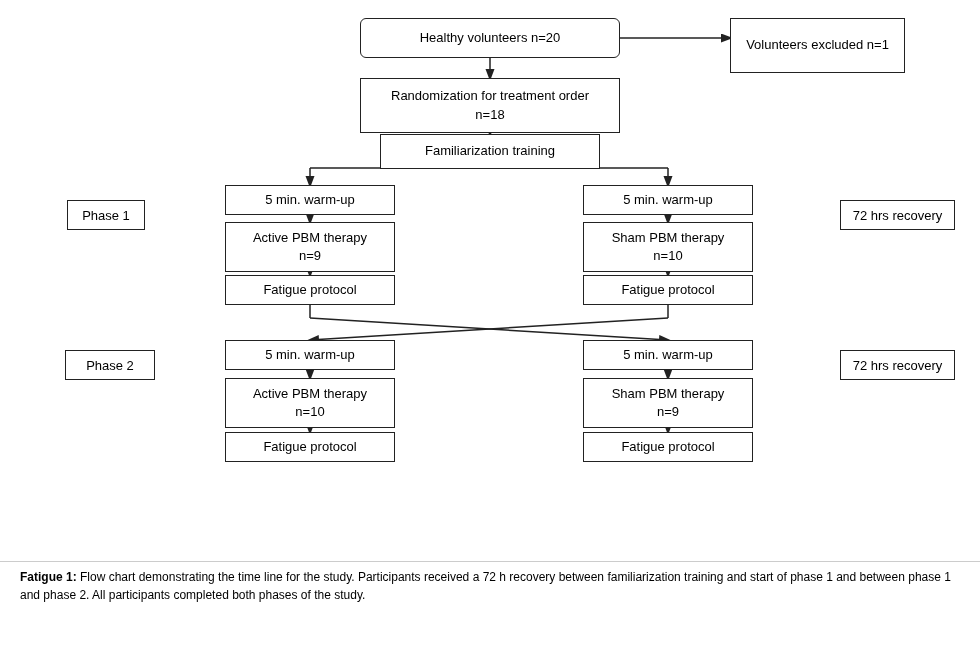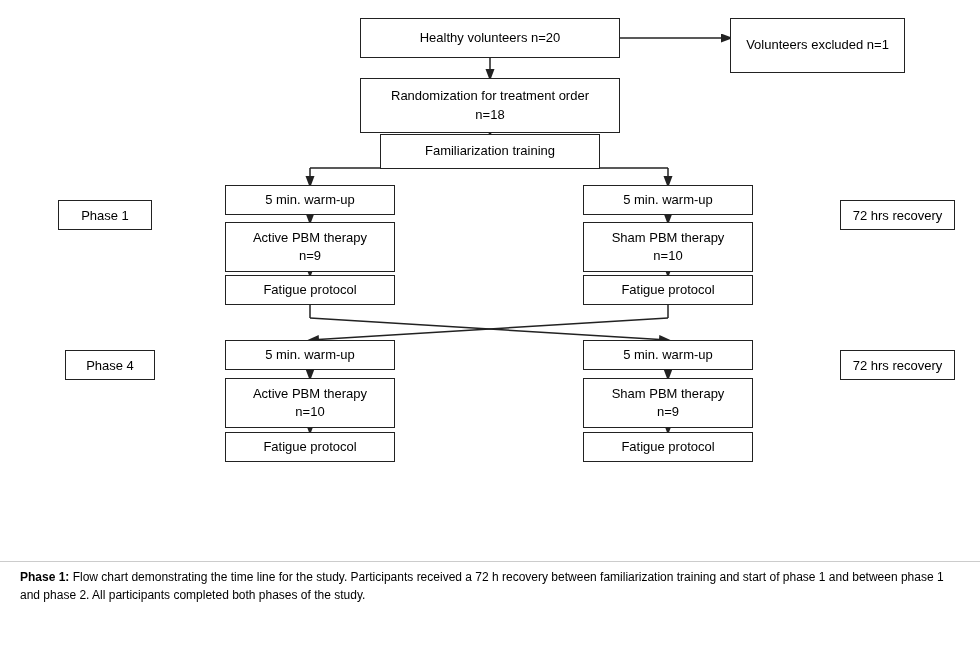--- a/index.html
+++ b/index.html
@@ -106,38 +106,38 @@
     <line x1="310" y1="416" x2="310" y2="432" stroke="#222" stroke-width="1.5" marker-end="url(#arrow)"></line>
 
     <line x1="668" y1="416" x2="668" y2="432" stroke="#222" stroke-width="1.5" marker-end="url(#arrow)"></line>
     <defs>
       <marker id="arrow" markerWidth="8" markerHeight="8" refX="6" refY="3" orient="auto">
         <path d="M0,0 L0,6 L8,3 z" fill="#222"></path>
       </marker>
     </defs>
   </svg>
 
-  <div class="box" style="left:360px; top:18px; width:260px; height:40px;">
+  <div class="box" style="left:360px; top:18px; width:260px; height:40px;border-radius:6px;">
     <span>Healthy volunteers n=20</span>
   </div>
 
   <div class="box" style="left:730px; top:18px; width:175px; height:55px;">
     <span>Volunteers excluded n=1</span>
   </div>
 
   <div class="box" style="left:360px; top:78px; width:260px; height:55px; text-align:center;">
     <span style="white-space:pre-line;">Randomization for treatment order
 n=18</span>
   </div>
 
   <div class="box" style="left:380px; top:134px; width:220px; height:35px;">
     <span>Familiarization training</span>
   </div>
 
-  <div class="label-box" style="left:58px; top:200px; width:94px; height:30px;">
+  <div class="label-box" style="left:67px; top:200px; width:78px; height:30px;">
     <span>Phase 1</span>
   </div>
 
   <div class="label-box" style="left:840px; top:200px; width:115px; height:30px;">
     <span>72 hrs recovery</span>
   </div>
 
   <div class="box" style="left:225px; top:185px; width:170px; height:30px;">
     <span>5 min. warm-up</span>
   </div>
@@ -158,21 +158,21 @@
 
   <div class="box" style="left:225px; top:275px; width:170px; height:30px;">
     <span>Fatigue protocol</span>
   </div>
 
   <div class="box" style="left:583px; top:275px; width:170px; height:30px;">
     <span>Fatigue protocol</span>
   </div>
 
   <div class="label-box" style="left:65px; top:350px; width:90px; height:30px;">
-    <span>Phase 4</span>
+    <span>Phase 2</span>
   </div>
 
   <div class="label-box" style="left:840px; top:350px; width:115px; height:30px;">
     <span>72 hrs recovery</span>
   </div>
 
   <div class="box" style="left:225px; top:340px; width:170px; height:30px;">
     <span>5 min. warm-up</span>
   </div>
 
@@ -192,16 +192,16 @@
 
   <div class="box" style="left:225px; top:432px; width:170px; height:30px;">
     <span>Fatigue protocol</span>
   </div>
 
   <div class="box" style="left:583px; top:432px; width:170px; height:30px;">
     <span>Fatigue protocol</span>
   </div>
 
   <div class="caption" style="position:absolute; bottom:0; left:0; right:0;">
-    <strong>Phase 1:</strong><span> Flow chart demonstrating the time line for the study. Participants received a 72 h recovery between familiarization training and start of phase 1 and between phase 1 and phase 2. All participants completed both phases of the study.</span>
+    <strong>Fatigue 1:</strong><span> Flow chart demonstrating the time line for the study. Participants received a 72 h recovery between familiarization training and start of phase 1 and between phase 1 and phase 2. All participants completed both phases of the study.</span>
   </div>
 
 </div>
 
 </body></html>

